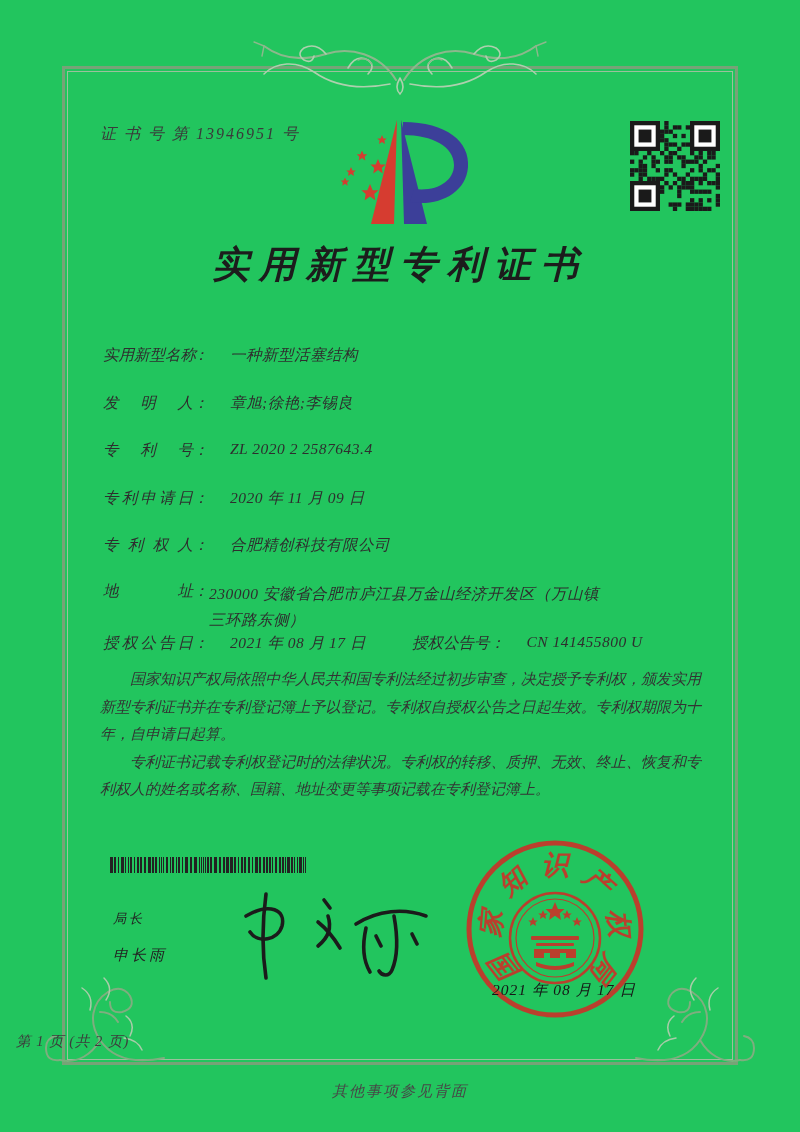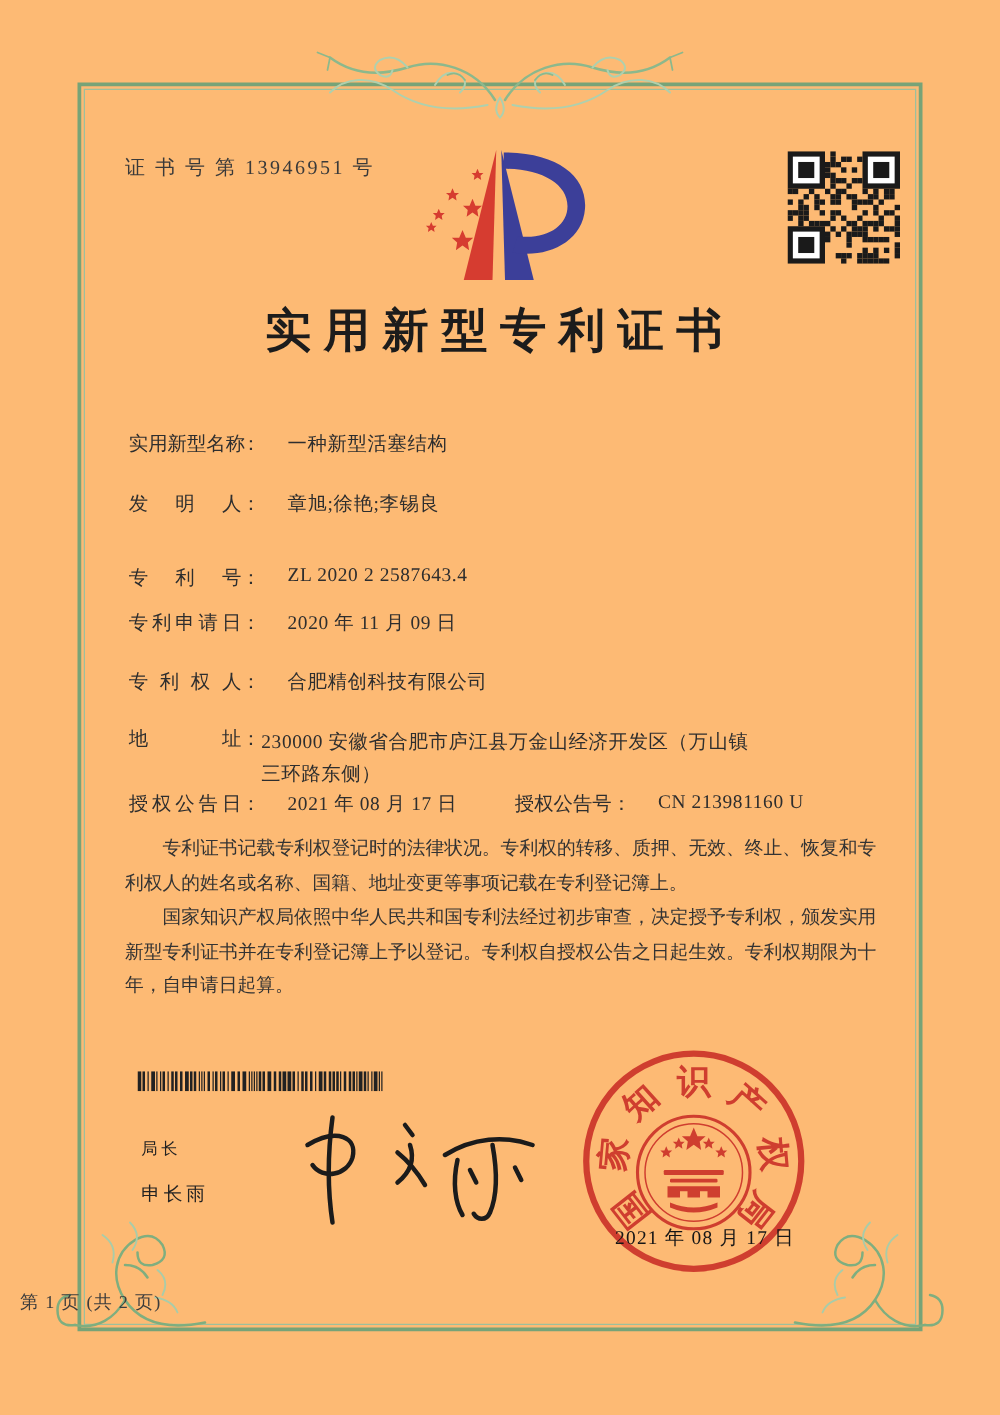--- a/index.html
+++ b/index.html
@@ -1,20 +1,21 @@
 <!DOCTYPE html>
 <html><head>
 <meta charset="utf-8">
 <style>
   html,body{margin:0;padding:0;}
   .page{
     position:relative; width:800px; height:1132px;
-    background:#fdba74; overflow:hidden;
+    background:#22c55e; overflow:hidden;
     font-family:"Liberation Serif","DejaVu Serif",serif;
     color:#2e2e2e;
+    font-style:italic;
   }
   
   .frame{
     position:absolute; left:62px; top:66px; width:676px; height:999px;
     box-sizing:border-box; border:3px solid #77a377;
   }
   .frame .inner{
     position:absolute; inset:2px; border:1px solid #9cc09c;
   }
   .ornament{ position:absolute; pointer-events:none; }
@@ -289,40 +290,40 @@
 
   <div class="doc-title">实用新型专利证书</div>
 
   <div class="fields">
     <div class="frow" style="top:345px">
       <span class="flabel">实用新型名称</span><span class="fcolon">：</span><span class="fvalue">一种新型活塞结构</span>
     </div>
     <div class="frow" style="top:393px">
       <span class="flabel">发　明　人</span><span class="fcolon">：</span><span class="fvalue">章旭;徐艳;李锡良</span>
     </div>
-    <div class="frow" style="top:452px">
+    <div class="frow" style="top:440px">
       <span class="flabel">专　利　号</span><span class="fcolon">：</span><span class="fvalue">ZL 2020 2 2587643.4</span>
     </div>
     <div class="frow" style="top:488px">
       <span class="flabel">专利申请日</span><span class="fcolon">：</span><span class="fvalue">2020 年 11 月 09 日</span>
     </div>
     <div class="frow" style="top:535px">
       <span class="flabel">专 利 权 人</span><span class="fcolon">：</span><span class="fvalue">合肥精创科技有限公司</span>
     </div>
     <div class="frow" style="top:581px">
       <span class="flabel">地　　址</span><span class="fcolon">：</span><span class="addr-lines"><span>230000 安徽省合肥市庐江县万金山经济开发区（万山镇</span><br><span>三环路东侧）</span></span>
     </div>
     <div class="frow" style="top:633px">
-      <span class="flabel">授权公告日</span><span class="fcolon">：</span><span class="fvalue">2021 年 08 月 17 日</span><span class="pair2"><span>授权公告号</span><span class="fcolon">：</span><span class="fvalue">CN 213981160 U</span></span>
+      <span class="flabel">授权公告日</span><span class="fcolon">：</span><span class="fvalue">2021 年 08 月 17 日</span><span class="pair2"><span>授权公告号</span><span class="fcolon">：</span><span class="fvalue">CN 141455800 U</span></span>
     </div>
   </div>
 
   <div class="paras">
+    <p>国家知识产权局依照中华人民共和国专利法经过初步审查，决定授予专利权，颁发实用新型专利证书并在专利登记簿上予以登记。专利权自授权公告之日起生效。专利权期限为十年，自申请日起算。</p>
     <p>专利证书记载专利权登记时的法律状况。专利权的转移、质押、无效、终止、恢复和专利权人的姓名或名称、国籍、地址变更等事项记载在专利登记簿上。</p>
-    <p>国家知识产权局依照中华人民共和国专利法经过初步审查，决定授予专利权，颁发实用新型专利证书并在专利登记簿上予以登记。专利权自授权公告之日起生效。专利权期限为十年，自申请日起算。</p>
   </div>
 
   <svg class="barcode" id="barcode" width="200" height="16" viewBox="0 0 200 16">
       <rect x="0" y="0" width="3" height="16" fill="#222"></rect>
       <rect x="4" y="0" width="2" height="16" fill="#222"></rect>
       <rect x="8" y="0" width="1" height="16" fill="#222"></rect>
       <rect x="11" y="0" width="3" height="16" fill="#222"></rect>
       <rect x="15" y="0" width="1" height="16" fill="#222"></rect>
       <rect x="18" y="0" width="1" height="16" fill="#222"></rect>
       <rect x="20" y="0" width="2" height="16" fill="#222"></rect>
@@ -421,14 +422,15 @@
       <rect x="69" y="100" width="48" height="4" rx="1"></rect>
       <rect x="74" y="107" width="38" height="3" rx="1"></rect>
       <path d="M72,113 h42 v9 h-10 v-5 h-6 v5 h-10 v-5 h-6 v5 h-10 z"></path>
       <path d="M74,126 q19,8 38,0 l0,4 q-19,8 -38,0 z"></path>
     </g>
   </svg>
 
   <div class="seal-date">2021 年 08 月 17 日</div>
 
   <div class="page-indicator">第 1 页 (共 2 页)</div>
+  <div class="back-note">其他事项参见背面</div>
 
 </div>
 
 </body></html>

